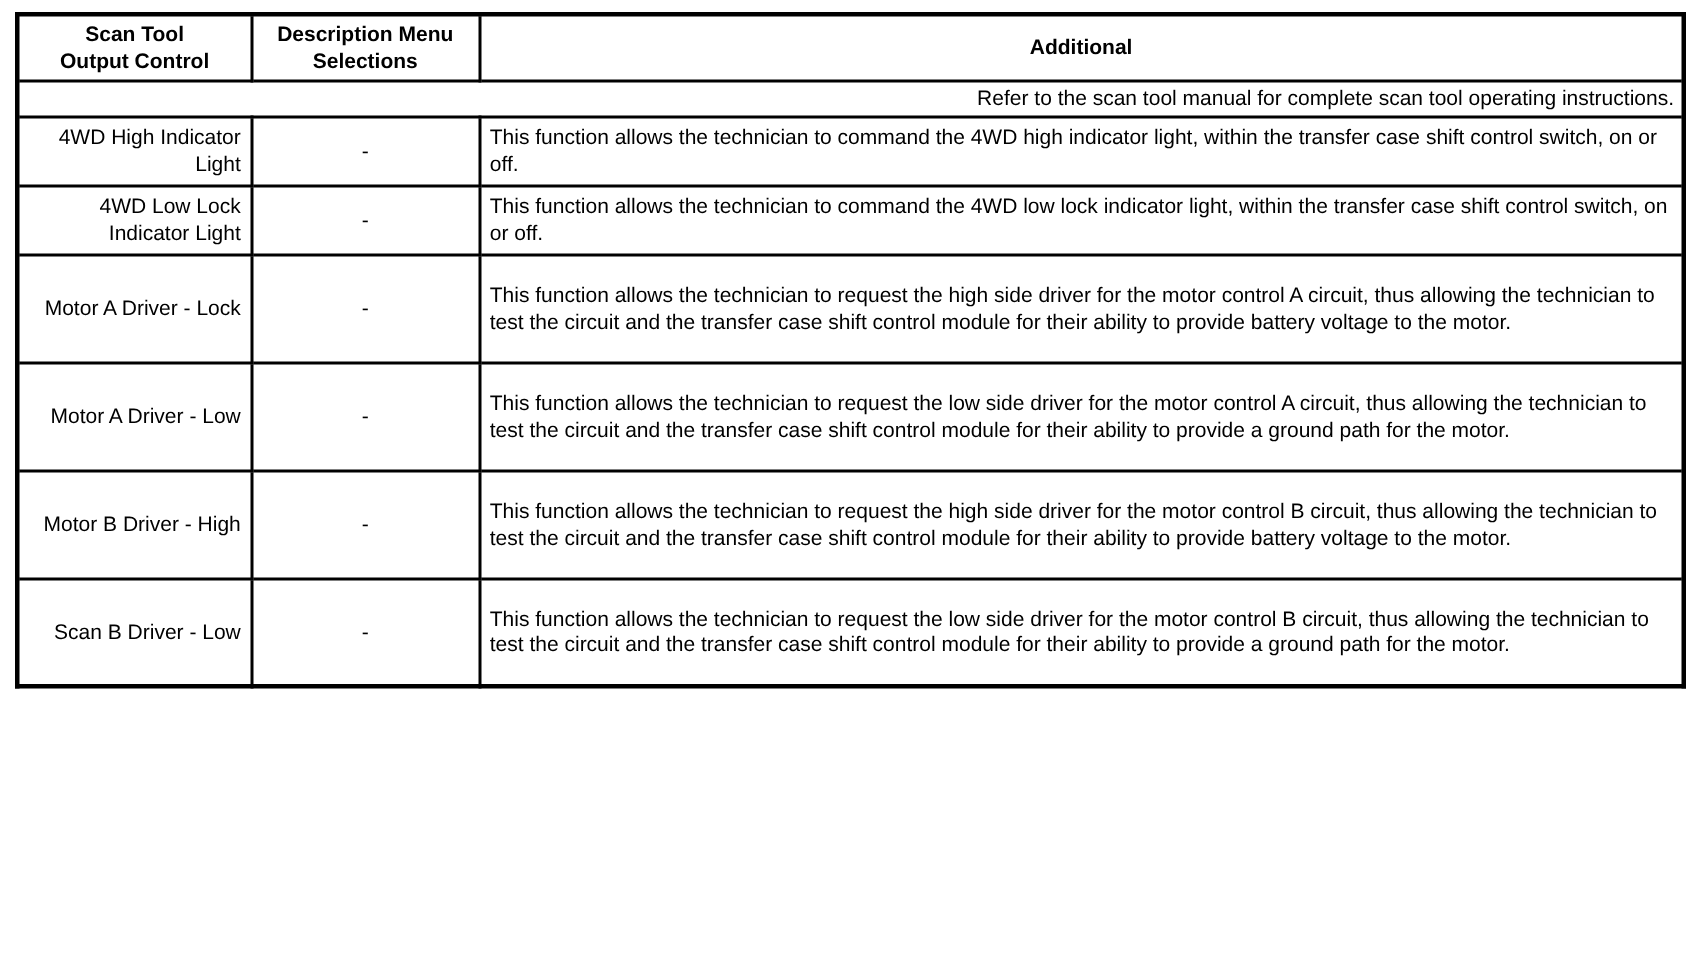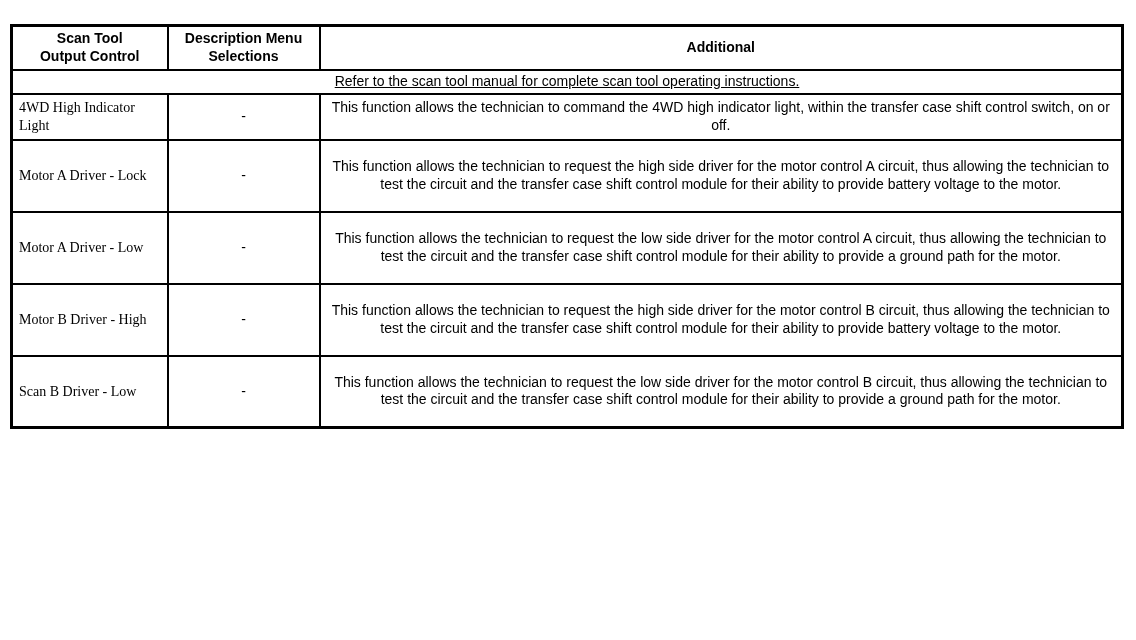--- a/index.html
+++ b/index.html
@@ -9,21 +9,21 @@
   }
   body {
     font-family: "Liberation Sans", "DejaVu Sans", sans-serif;
     color: #000;
     -webkit-font-smoothing: antialiased;
   }
   .page {
     width: 1136px;
     height: 640px;
     box-sizing: border-box;
-    padding: 24px 10px;
+    padding: 8px 10px;
     background: #ffffff;
   }
   table.scan-table {
     border-collapse: collapse;
     width: 1114px;
     table-layout: fixed;
     border: 3px solid #000;
   }
   col.c1 { width: 156px; }
   col.c2 { width: 152px; }
@@ -38,26 +38,25 @@
   }
   th {
     font-weight: bold;
     text-align: center;
     white-space: pre-line;
     height: 44px;
   }
   tr.notice-row td {
     height: 22px;
     padding: 2px 5px;
-    text-align: center;
-    text-decoration: underline;
+    text-align: right;
   }
-  td.cell-control { text-align: left; font-family: Liberation Serif, serif; }
+  td.cell-control { text-align: right; }
   td.cell-menu    { text-align: center; }
-  td.cell-desc    { text-align: center; }
+  td.cell-desc    { text-align: left; }
   tr.h2 td { height: 46px; }
   tr.h3 td { height: 72px; }
 </style>
 </head>
 <body>
 
 <div class="page">
   <table class="scan-table">
     <colgroup>
       <col class="c1">
@@ -78,20 +77,25 @@
         <td colspan="3">Refer to the scan tool manual for complete scan tool operating instructions.</td>
       </tr>
 
       <tr class="h2">
         <td class="cell-control">4WD High Indicator Light</td>
         <td class="cell-menu">-</td>
         <td class="cell-desc">This function allows the technician to command the 4WD high indicator light, within the transfer case shift control switch, on or off.</td>
       </tr>
 
 
+      <tr class="h2">
+        <td class="cell-control">4WD Low Lock Indicator Light</td>
+        <td class="cell-menu">-</td>
+        <td class="cell-desc">This function allows the technician to command the 4WD low lock indicator light, within the transfer case shift control switch, on or off.</td>
+      </tr>
 
 
       <tr class="h3">
         <td class="cell-control">Motor A Driver - Lock</td>
         <td class="cell-menu">-</td>
         <td class="cell-desc">This function allows the technician to request the high side driver for the motor control A circuit, thus allowing the technician to test the circuit and the transfer case shift control module for their ability to provide battery voltage to the motor.</td>
       </tr>
 
       <tr class="h3">
         <td class="cell-control">Motor A Driver - Low</td>

